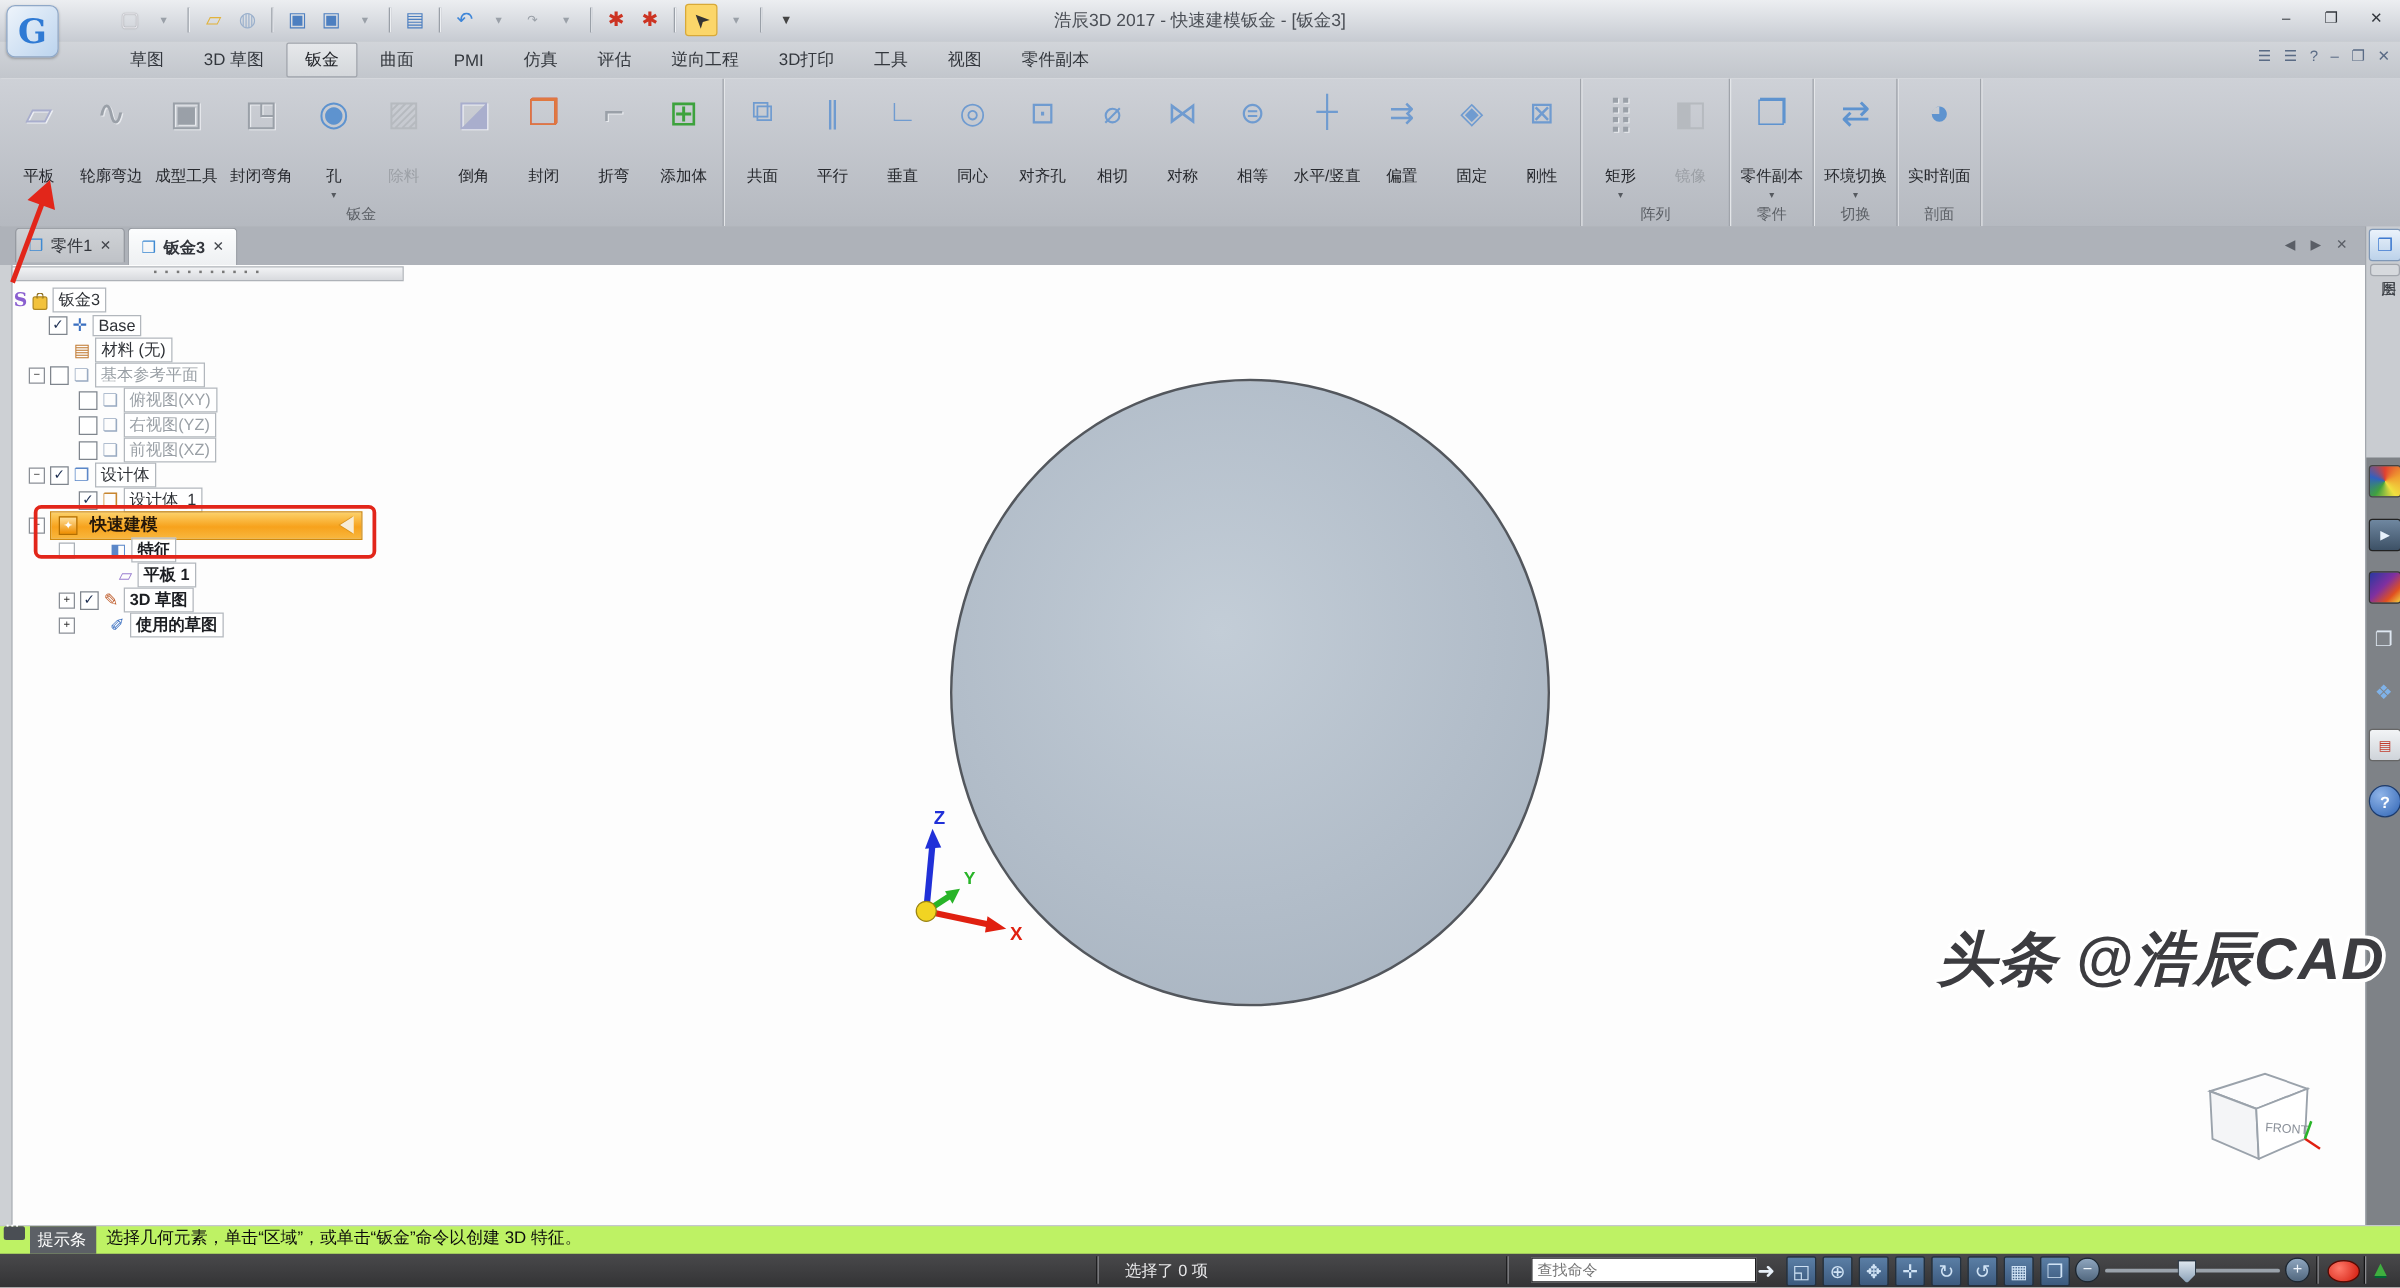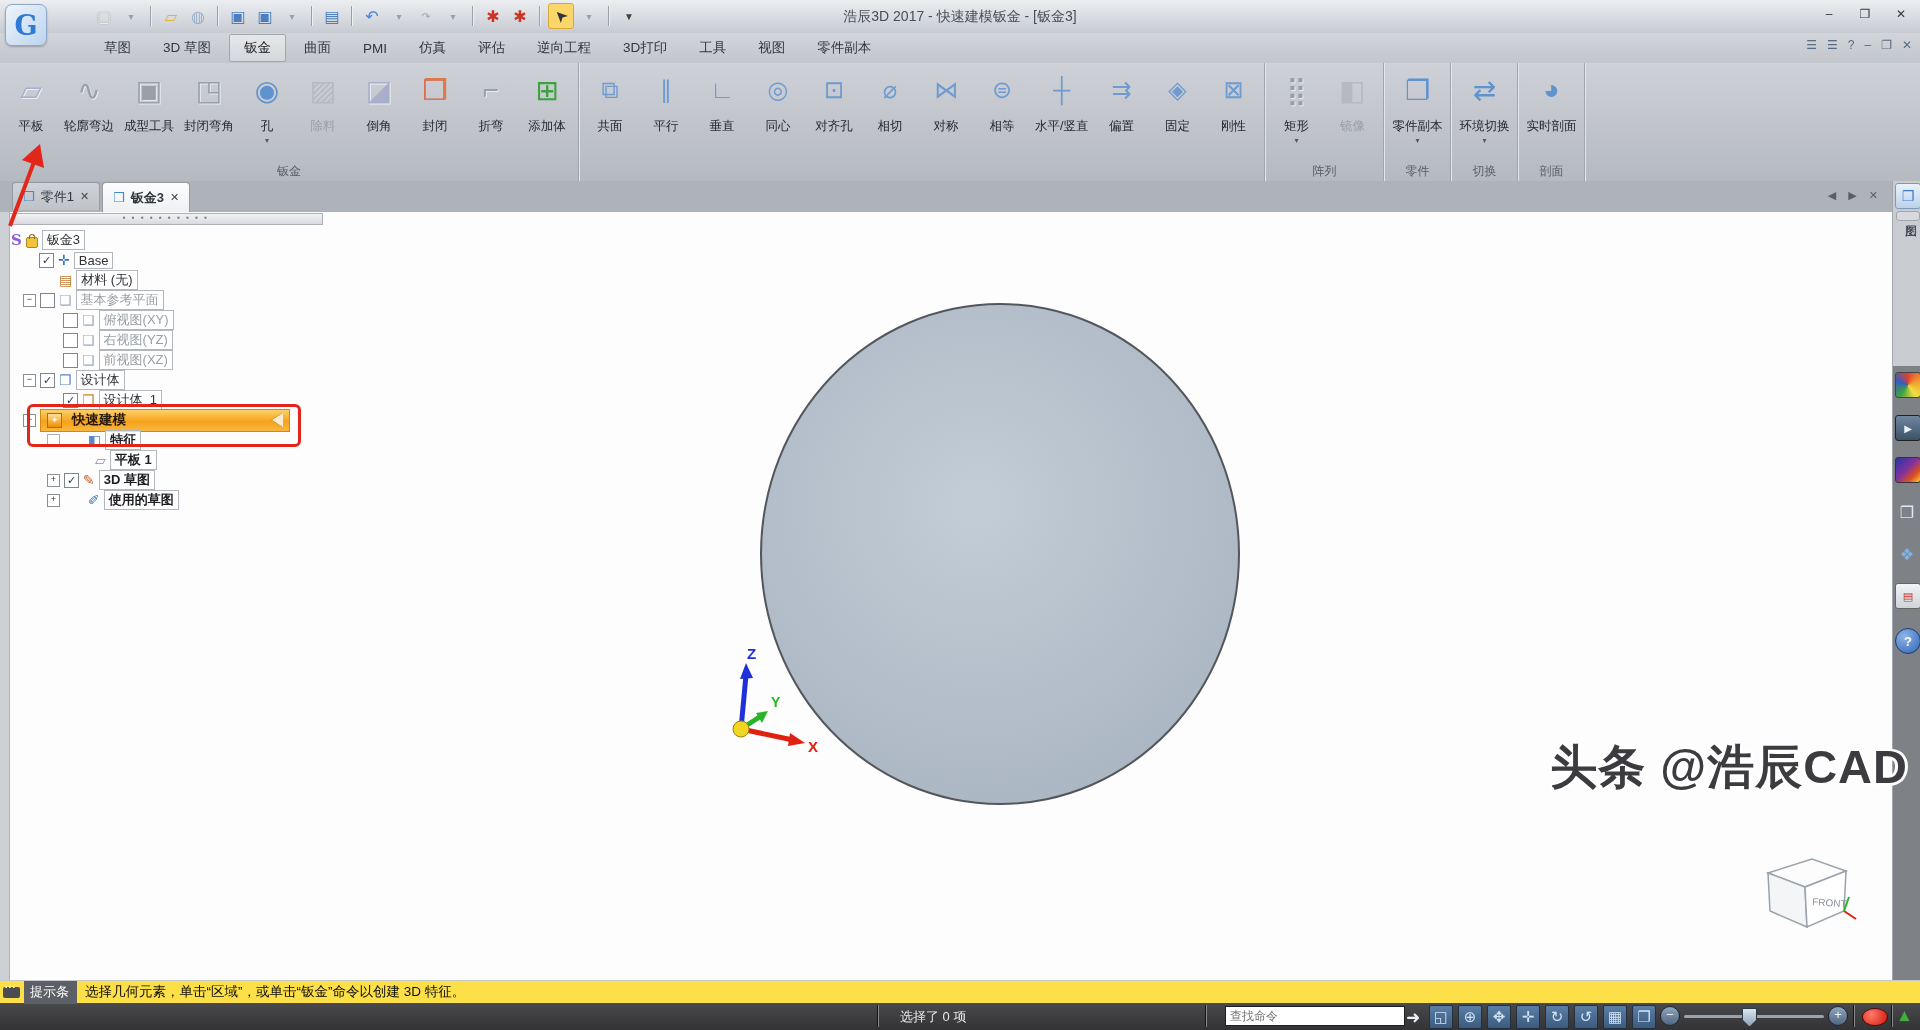--- a/index.html
+++ b/index.html
@@ -40,21 +40,21 @@
   .mri{color:#5a6b85;font-size:12px;}
   
   .ribbon{position:absolute;left:0;top:63px;width:1920px;height:118px;
     background:linear-gradient(#ced1d7,#b5b9c0);border-bottom:1px solid #979ba2;}
   #ribbon-groups{display:flex;height:100%;}
   .rgroup{display:flex;flex-direction:column;border-right:1px solid #a0a4ab;box-shadow:1px 0 0 #e4e6e9;padding:2px 3px 0 3px;}
   .rtools{display:flex;flex:1;}
   .rtool{display:flex;flex-direction:column;align-items:center;justify-content:flex-start;
     min-width:46px;padding:2px 5px;position:relative;}
   .ricon{height:46px;display:flex;align-items:center;justify-content:center;font-size:28px;}
-  .rlabel{font-size:12.5px;color:#26282d;white-space:nowrap;margin-top:5px;}
+  .rlabel{font-size:12.5px;color:#26282d;white-space:nowrap;margin-top:20px;}
   .rdis .rlabel{color:#9ca0a6;}
   .rdd{font-size:8px;color:#55595f;margin-top:1px;}
   .rgrouplabel{height:18px;text-align:center;font-size:12px;color:#5c6066;}
   .i-metal{color:#a9aecd;text-shadow:1px 1px 0 #eceef3;}
   .i-gray{color:#9aa0a8;text-shadow:1px 1px 0 #e8eaee;}
   .i-blue{color:#5e93cf;}
   .i-sky{color:#6f9bd0;font-size:24px;}
   .i-red{color:#e07840;text-shadow:0 0 0 #c33;}
   .i-green{color:#3da23d;}
   .i-dis{color:#b6babf;}
@@ -104,24 +104,24 @@
   .red-box{position:absolute;left:27px;top:192px;width:268px;height:37px;border:3px solid #e2261a;border-radius:6px;z-index:6;}
   
   .anno-arrow{position:absolute;left:0px;top:140px;z-index:40;overflow:visible;}
   
   .triad{position:absolute;left:695px;top:433px;overflow:visible;}
   
   .vcube{position:absolute;left:1750px;top:633px;overflow:visible;}
   
   .watermark{position:absolute;right:12px;top:736px;z-index:60;font-size:47px;font-weight:bold;
     color:#3c3c40;letter-spacing:1px;
-    text-shadow:-2px -2px 0 #fff,2px -2px 0 #fff,-2px 2px 0 #fff,2px 2px 0 #fff,0 3px 0 #fff,3px 0 0 #fff,-3px 0 0 #fff;}
-  
-  .promptbar{position:absolute;left:0;top:980px;width:1920px;height:22px;background:#fde047;
-    display:flex;align-items:center;border-top:1px solid #c5c8cd;z-index:55;}
+    text-shadow:-2px -2px 0 #fff,2px -2px 0 #fff,-2px 2px 0 #fff,2px 2px 0 #fff,0 3px 0 #fff,3px 0 0 #fff,-3px 0 0 #fff;font-style:italic;}
+  
+  .promptbar{position:absolute;left:0;top:980px;width:1920px;height:22px;background:#bef264;
+    display:flex;border-top:1px solid #c5c8cd;z-index:55;}
   .kb-icon{width:17px;height:11px;background:#4a4e54;border-radius:2px;margin:0 4px 0 3px;position:relative;flex:none;}
   .kb-icon:before{content:"▪ ▪ ▪";position:absolute;left:2px;top:-3px;font-size:6px;color:#fff;letter-spacing:0;}
   .prompt-chip{background:#5c6066;color:#fff;padding:2px 8px 3px 6px;font-size:13px;flex:none;}
   .prompt-msg{color:#0c0c0c;font-size:13.5px;padding-left:8px;}
   
   .bottombar{position:absolute;left:0;top:1002px;width:1920px;height:28px;
     background:linear-gradient(#4a4a4c,#333335);z-index:50;}
   .bsep{position:absolute;top:3px;width:1px;height:22px;background:#8a8a8e;box-shadow:-1px 0 0 #141416;}
   .sel-count{position:absolute;left:900px;top:6px;width:280px;text-align:left;color:#e8e8ea;font-size:13px;}
   .findbox{position:absolute;left:1225px;top:4px;width:170px;height:18px;background:#fff;border:1px solid #1e1e20;

